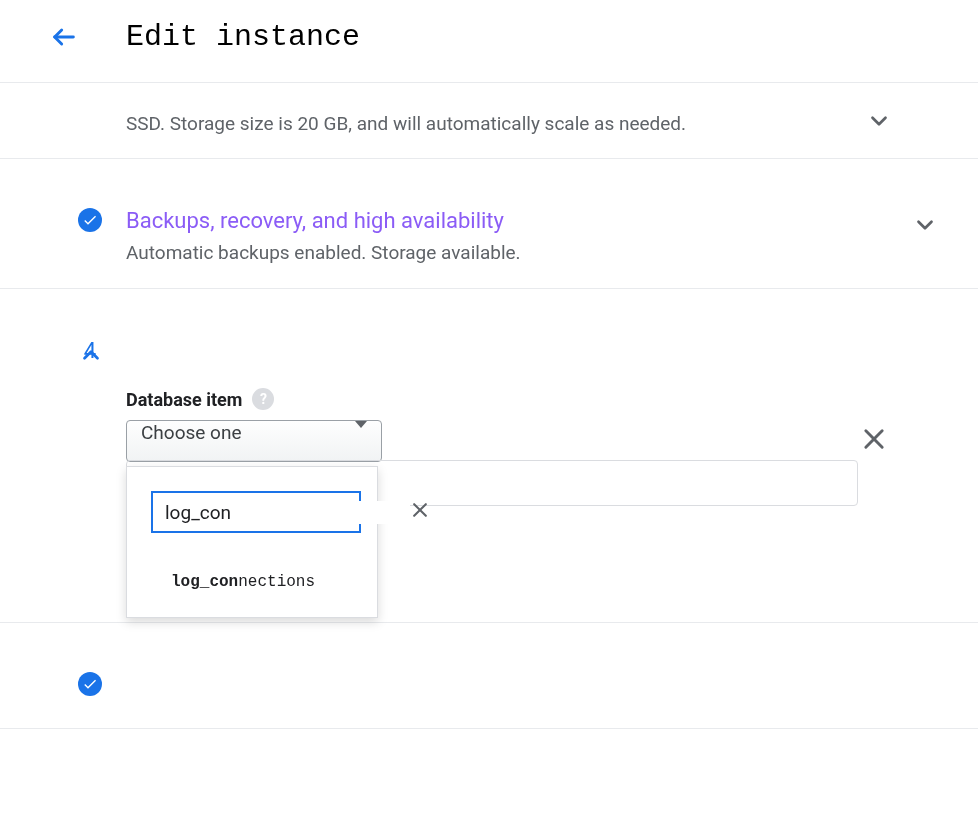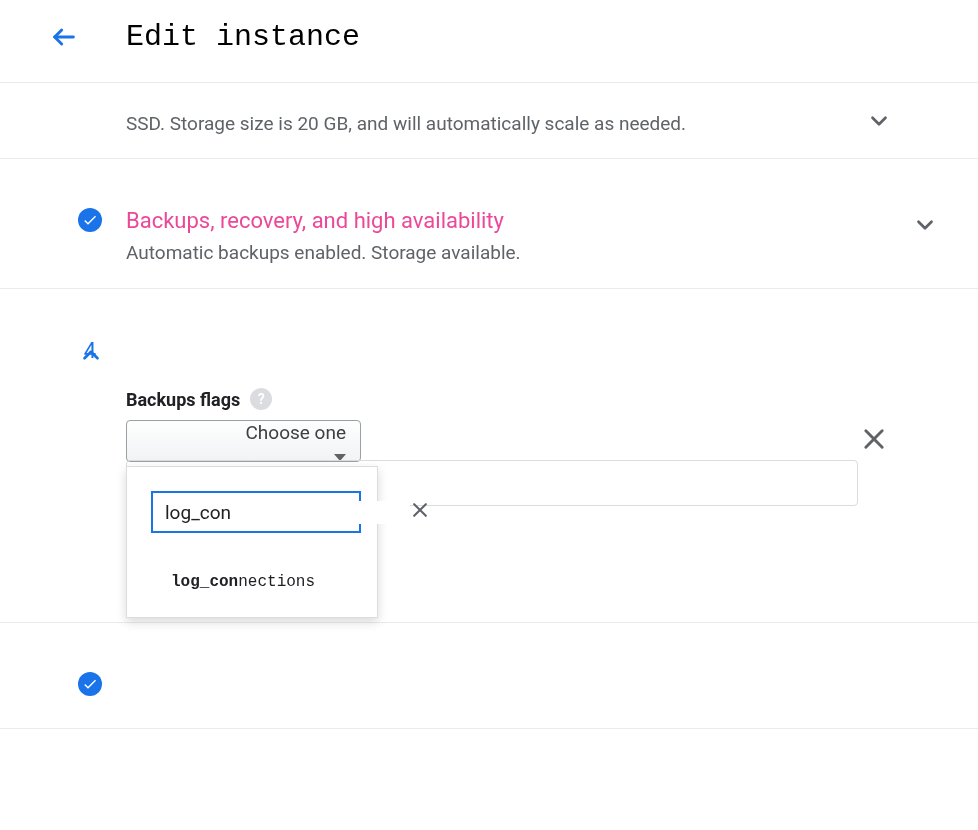--- a/index.html
+++ b/index.html
@@ -62,21 +62,21 @@
       color: #1a73e8;
       font-size: 22px;
       font-weight: 400;
     }
     .section-content {
       flex: 1;
       margin-left: 48px;
     }
     .section-name {
       font-size: 22px;
-      color: #ec4899;
+      color: #8b5cf6;
       font-weight: 400;
       margin-bottom: 6px;
     }
     .section-desc {
       font-size: 19px;
       color: #5f6368;
       line-height: 1.45;
     }
     .section-chevron {
       color: #5f6368;
@@ -122,29 +122,28 @@
     .flag-row {
       display: flex;
       align-items: center;
       position: relative;
     }
     .dropdown-btn {
       border: 1px solid #9aa0a6;
       background: linear-gradient(#fefefe, #f1f3f4);
       border-radius: 4px;
       height: 42px;
-      width: 235px;
+      width: 256px;
       padding: 0 14px;
       display: flex;
-      align-items: flex-end;
+      align-items: flex-start;
       justify-content: space-between;
       cursor: pointer;
       font-size: 19px;
       color: #3c4043;
-      flex-direction: column;
     }
     .dropdown-btn .tri {
       width: 0; height: 0;
       border-left: 6px solid transparent;
       border-right: 6px solid transparent;
       border-top: 7px solid #5f6368;
     }
     .remove-flag {
       margin-left: auto;
       margin-right: 10px;
@@ -272,21 +271,21 @@
     <div class="section-row" style="padding-bottom:4px;">
       <div class="section-indicator number">4</div>
       <div class="section-chevron expanded">
         <svg viewBox="0 0 24 24" fill="none" stroke="currentColor" stroke-width="2.5" stroke-linecap="round" stroke-linejoin="round">
             <polyline points="6 15 12 9 18 15"></polyline>
           </svg>
       </div>
     </div>
     <div class="flags-body">
       <div class="flags-label-row">
-        <div class="flags-label">Backups flags</div>
+        <div class="flags-label">Database item</div>
         <div class="help-icon">?</div>
       </div>
       <div class="flag-row">
         <div class="dropdown-btn">
           <span>Choose one</span>
           <span class="tri"></span>
         </div>
         <div class="remove-flag">
           <svg viewBox="0 0 24 24" fill="none" stroke="currentColor" stroke-width="2.5" stroke-linecap="round">
               <line x1="5" y1="5" x2="19" y2="19"></line>

